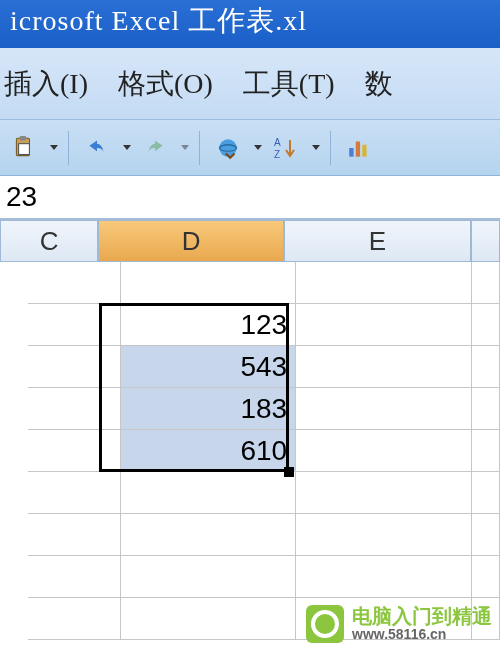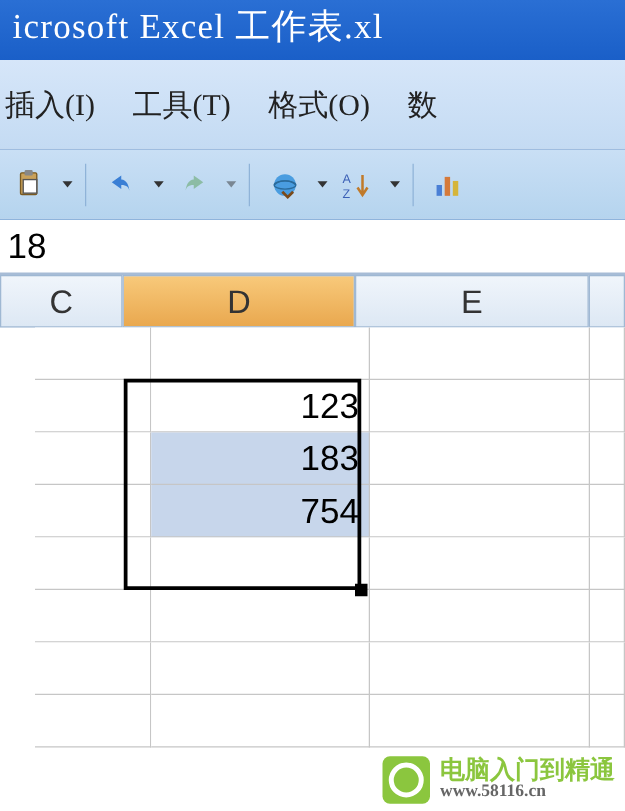--- a/index.html
+++ b/index.html
@@ -23,21 +23,21 @@
     display: flex;
     align-items: flex-end;
   }
   .menubar {
     background: linear-gradient(to bottom, #d6e6f9, #c4dbf3);
     height: 72px;
     display: flex;
     align-items: center;
     gap: 30px;
     padding-left: 4px;
-    font-size: 24px;
+    font-size: 28px;
     color: #222;
     border-bottom: 1px solid #9fbde0;
   }
   .menubar .item { cursor: default; }
   .toolbar {
     background: linear-gradient(to bottom, #c9dff5, #b5d4ee);
     height: 56px;
     display: flex;
     align-items: center;
     padding-left: 6px;
@@ -139,33 +139,33 @@
   }
   .watermark .logo::before {
     content: "";
     position: absolute;
     width: 20px; height: 20px;
     border: 4px solid #fff;
     border-radius: 50%;
     top: 5px; left: 5px;
   }
   .watermark .txt { color: #8bc63e; font-size: 20px; line-height: 1; font-weight: bold; }
-  .watermark .url { color: #666; font-size: 14px; font-weight: bold; font-family: Liberation Serif, serif; }
+  .watermark .url { color: #666; font-size: 14px; font-weight: bold; }
 </style>
 </head>
 <body>
 
 <div class="titlebar">
   <span>icrosoft Excel 工作表.xl</span>
 </div>
 
 <div class="menubar">
   <span class="item">插入(I)</span>
+  <span class="item">格式(O)</span>
   <span class="item">工具(T)</span>
-  <span class="item">格式(O)</span>
   <span class="item">数</span>
 </div>
 
 <div class="toolbar">
   <div class="tbtn">
     <svg width="26" height="26" viewBox="0 0 24 24">
         <rect x="5" y="3" width="12" height="16" rx="1" fill="#c9a15a" stroke="#7a5a20"></rect>
         <rect x="8" y="1" width="6" height="4" rx="1" fill="#888"></rect>
         <rect x="7" y="8" width="10" height="10" fill="#fff" stroke="#555"></rect>
       </svg>
@@ -206,21 +206,21 @@
   <div class="tbtn">
     <svg width="26" height="26" viewBox="0 0 24 24">
         <rect x="3" y="12" width="4" height="8" fill="#4a7fd5"></rect>
         <rect x="9" y="6" width="4" height="14" fill="#d57a3a"></rect>
         <rect x="15" y="9" width="4" height="11" fill="#d5b53a"></rect>
       </svg>
   </div>
 </div>
 
 <div class="formula-bar">
-  <span>18</span>
+  <span>23</span>
 </div>
 
 <div class="sheet">
   <div class="col-headers">
     <div class="col-header col-c">C</div>
     <div class="col-header col-d selected">D</div>
     <div class="col-header col-e">E</div>
     <div class="col-header col-f"></div>
   </div>
   <div class="grid">
@@ -231,27 +231,33 @@
       <div class="cell col-f"></div>
     </div>
     <div class="row">
       <div class="cell col-c"></div>
       <div class="cell col-d active">123</div>
       <div class="cell col-e"></div>
       <div class="cell col-f"></div>
     </div>
     <div class="row">
       <div class="cell col-c"></div>
+      <div class="cell col-d sel">543</div>
+      <div class="cell col-e"></div>
+      <div class="cell col-f"></div>
+    </div>
+    <div class="row">
+      <div class="cell col-c"></div>
       <div class="cell col-d sel">183</div>
       <div class="cell col-e"></div>
       <div class="cell col-f"></div>
     </div>
     <div class="row">
       <div class="cell col-c"></div>
-      <div class="cell col-d sel">754</div>
+      <div class="cell col-d sel">610</div>
       <div class="cell col-e"></div>
       <div class="cell col-f"></div>
     </div>
     <div class="row">
       <div class="cell col-c"></div>
       <div class="cell col-d"></div>
       <div class="cell col-e"></div>
       <div class="cell col-f"></div>
     </div>
     <div class="row">

